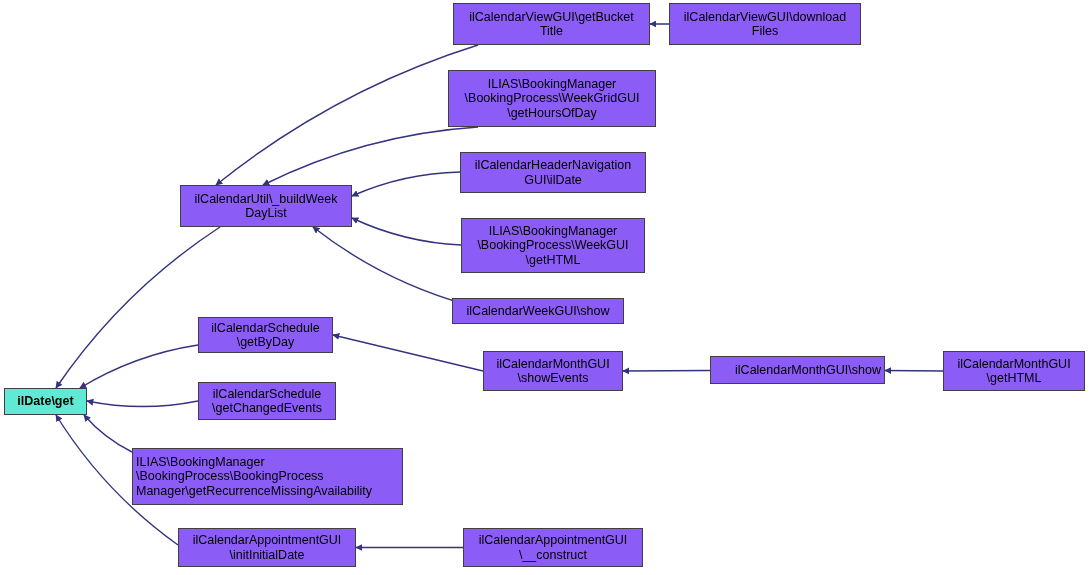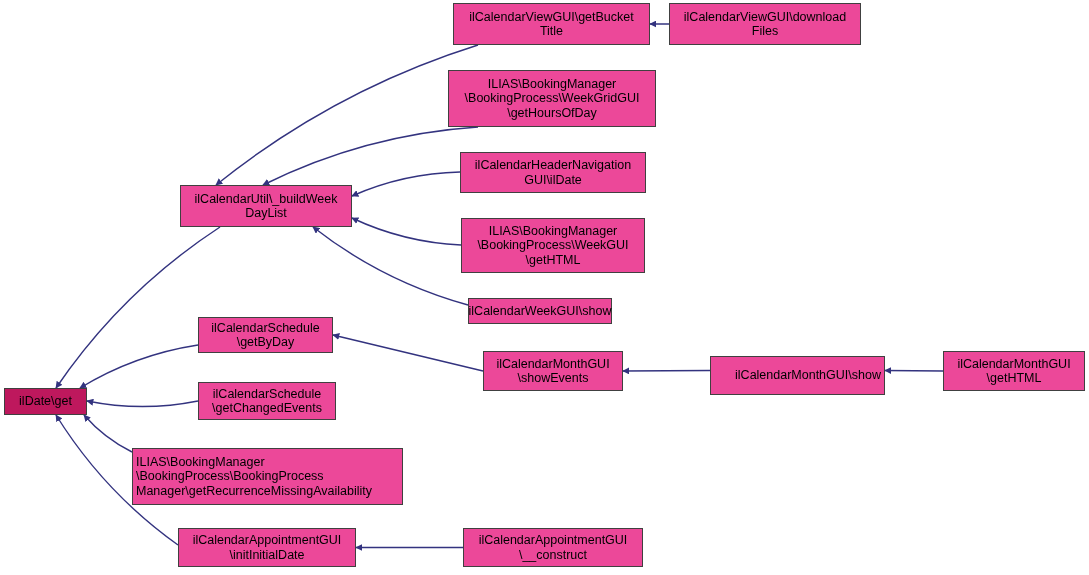--- a/index.html
+++ b/index.html
@@ -21,34 +21,35 @@
     left: 0;
     top: 0;
     width: 1089px;
     height: 575px;
     pointer-events: none;
   }
   .node {
     position: absolute;
     box-sizing: border-box;
     border: 1px solid #404040;
-    background: #ec4899;
+    background: #8b5cf6;
     color: #000000;
     font-size: 12.5px;
     line-height: 14.5px;
     display: flex;
     align-items: center;
     justify-content: center;
     text-align: center;
     padding: 1px 3px;
     white-space: pre-line;
     z-index: 2;
   }
   .node.root {
-    background: #be185d;
+    background: #5eead4;
+    font-weight: bold;
   }
   .node.left-align {
     text-align: left;
     justify-content: flex-start;
   }
 </style>
 </head>
 <body>
 
 <div id="canvas">
@@ -82,30 +83,30 @@
     <div class="node" style="left: 669px; top: 3px; width: 192px; height: 42px;">ilCalendarViewGUI\download
 Files</div>
     <div class="node" style="left: 448px; top: 70px; width: 208px; height: 57px;">ILIAS\BookingManager
 \BookingProcess\WeekGridGUI
 \getHoursOfDay</div>
     <div class="node" style="left: 460px; top: 152px; width: 186px; height: 41px;">ilCalendarHeaderNavigation
 GUI\ilDate</div>
     <div class="node" style="left: 461px; top: 218px; width: 184px; height: 55px;">ILIAS\BookingManager
 \BookingProcess\WeekGUI
 \getHTML</div>
-    <div class="node" style="left: 468px; top: 298px; width: 144px; height: 26px; text-align: right;">ilCalendarWeekGUI\show</div>
+    <div class="node" style="left: 452px; top: 298px; width: 172px; height: 26px; text-align: right;">ilCalendarWeekGUI\show</div>
     <div class="node" style="left: 198px; top: 317px; width: 135px; height: 36px;">ilCalendarSchedule
 \getByDay</div>
     <div class="node" style="left: 198px; top: 382px; width: 138px; height: 38px;">ilCalendarSchedule
 \getChangedEvents</div>
     <div class="node left-align" style="left: 132px; top: 448px; width: 271px; height: 57px;">ILIAS\BookingManager
 \BookingProcess\BookingProcess
 Manager\getRecurrenceMissingAvailability</div>
     <div class="node" style="left: 178px; top: 528px; width: 178px; height: 39px;">ilCalendarAppointmentGUI
 \initInitialDate</div>
     <div class="node" style="left: 463px; top: 528px; width: 180px; height: 39px;">ilCalendarAppointmentGUI
 \__construct</div>
     <div class="node" style="left: 483px; top: 351px; width: 140px; height: 40px;">ilCalendarMonthGUI
 \showEvents</div>
-    <div class="node" style="left: 710px; top: 356px; width: 175px; height: 39px; padding-left: 24px;">ilCalendarMonthGUI\show</div>
+    <div class="node" style="left: 710px; top: 356px; width: 175px; height: 28px; padding-left: 24px;">ilCalendarMonthGUI\show</div>
     <div class="node" style="left: 943px; top: 351px; width: 142px; height: 40px;">ilCalendarMonthGUI
 \getHTML</div>
   </div>
 
 </body></html>

